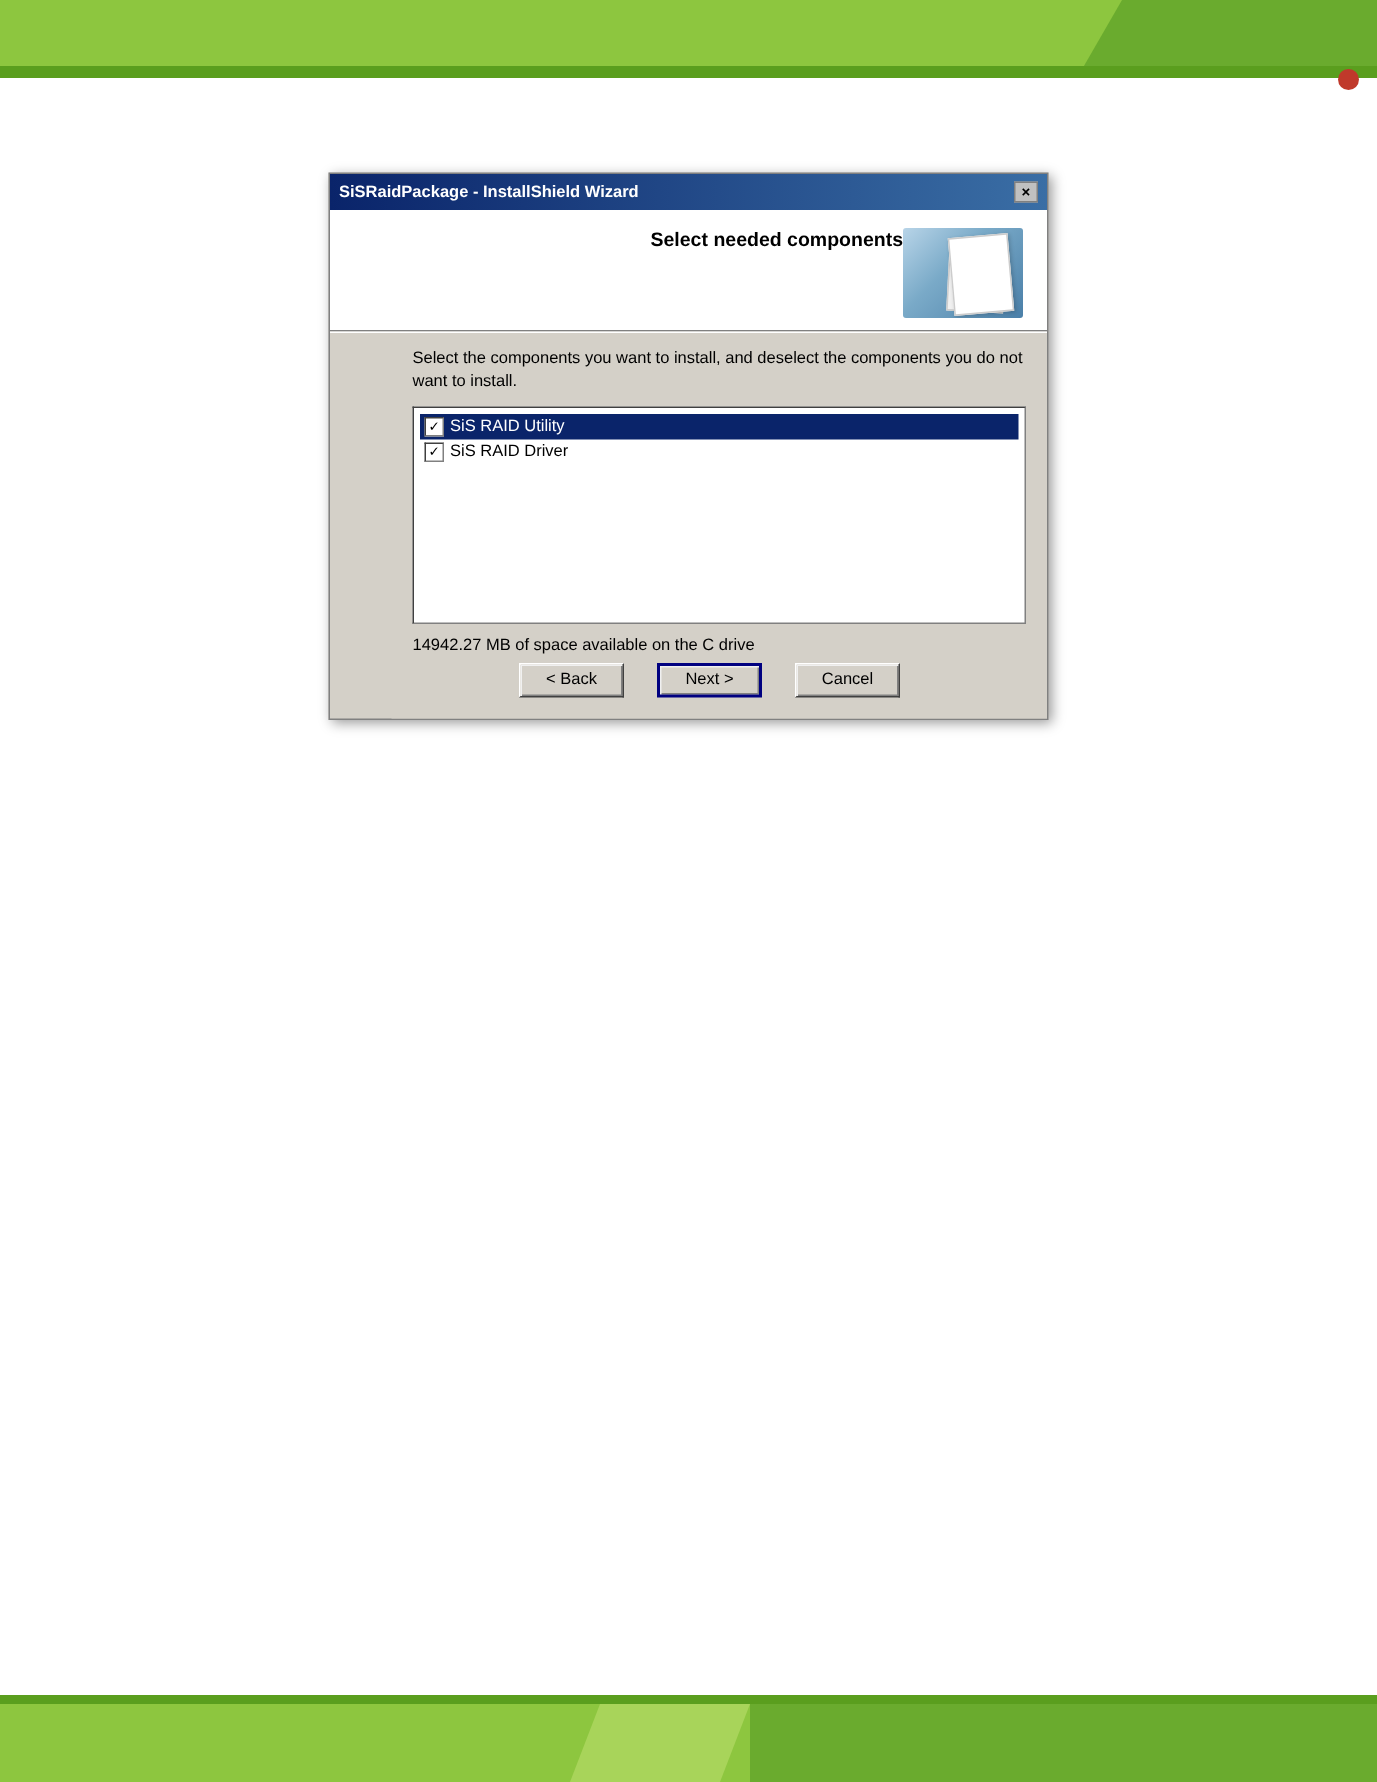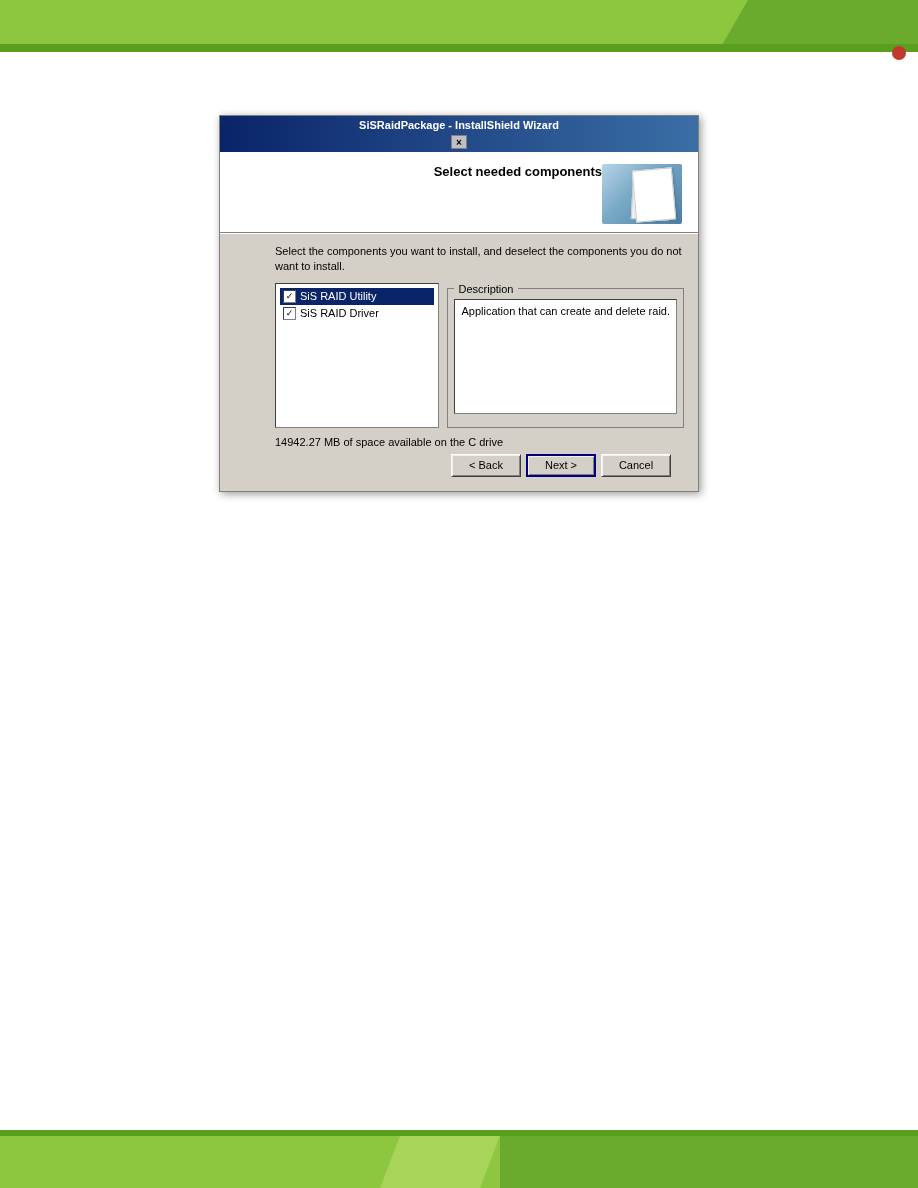--- a/index.html
+++ b/index.html
@@ -127,22 +127,21 @@
     
     .title-bar {
       background: linear-gradient(to right, #0a246a, #3a6ea5);
       color: white;
       font-size: 11px;
       font-weight: bold;
       padding: 3px 6px;
       display: flex;
       align-items: center;
       justify-content: space-between;
-      height: 36px;
-      flex-direction: column;
+      height: 24px;
     }
     .title-bar-text {
       font-size: 11px;
       font-family: 'Tahoma', Arial, sans-serif;
     }
     .title-bar-close {
       width: 16px;
       height: 14px;
       background: #c0c0c0;
       border: 1px solid #808080;
@@ -324,22 +323,22 @@
       font-family: 'Tahoma', Arial, sans-serif;
       color: #808080;
       border-top: 1px solid #808080;
       padding-top: 2px;
       margin-bottom: 6px;
     }
 
     
     .buttons-row {
       display: flex;
-      justify-content: flex-end;
-      gap: 5px;
+      justify-content: center;
+      gap: 22px;
       padding: 4px 13px 4px 0;
     }
     .win-button {
       min-width: 70px;
       height: 23px;
       background: #d4d0c8;
       border: 1px solid #ffffff;
       border-right: 1px solid #404040;
       border-bottom: 1px solid #404040;
       border-top: 1px solid #ffffff;
@@ -408,24 +407,20 @@
           <div class="component-item selected">
             <div class="checkbox">✓</div>
             <span>SiS RAID Utility</span>
           </div>
           <div class="component-item">
             <div class="checkbox">✓</div>
             <span>SiS RAID Driver</span>
           </div>
         </div>
 
-        <fieldset class="desc-fieldset">
-          <legend>Description</legend>
-          <div class="desc-fieldset-inner">Application that can create and delete raid.</div>
-        </fieldset>
 
       </div>
 
       <div class="space-info">14942.27 MB of space available on the C drive</div>
 
 
       <div class="buttons-row">
         <button class="win-button">&lt; Back</button>
         <button class="win-button default-btn">Next &gt;</button>
         <button class="win-button">Cancel</button>

